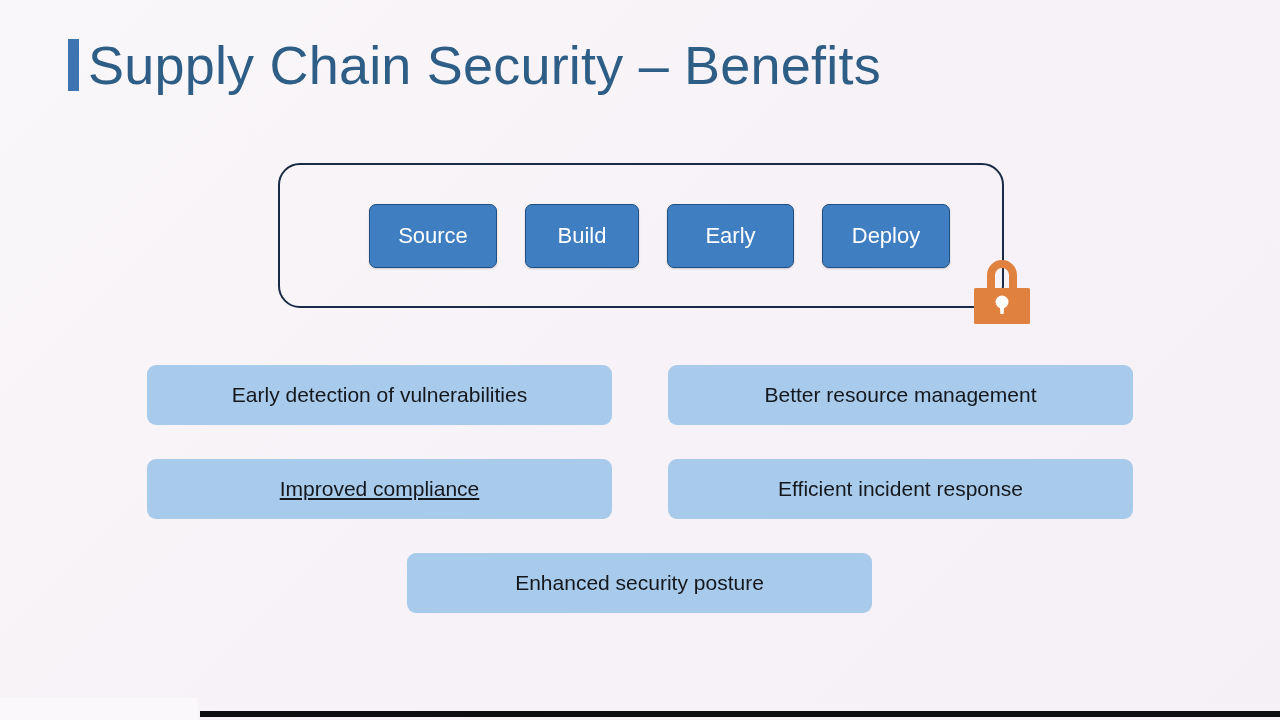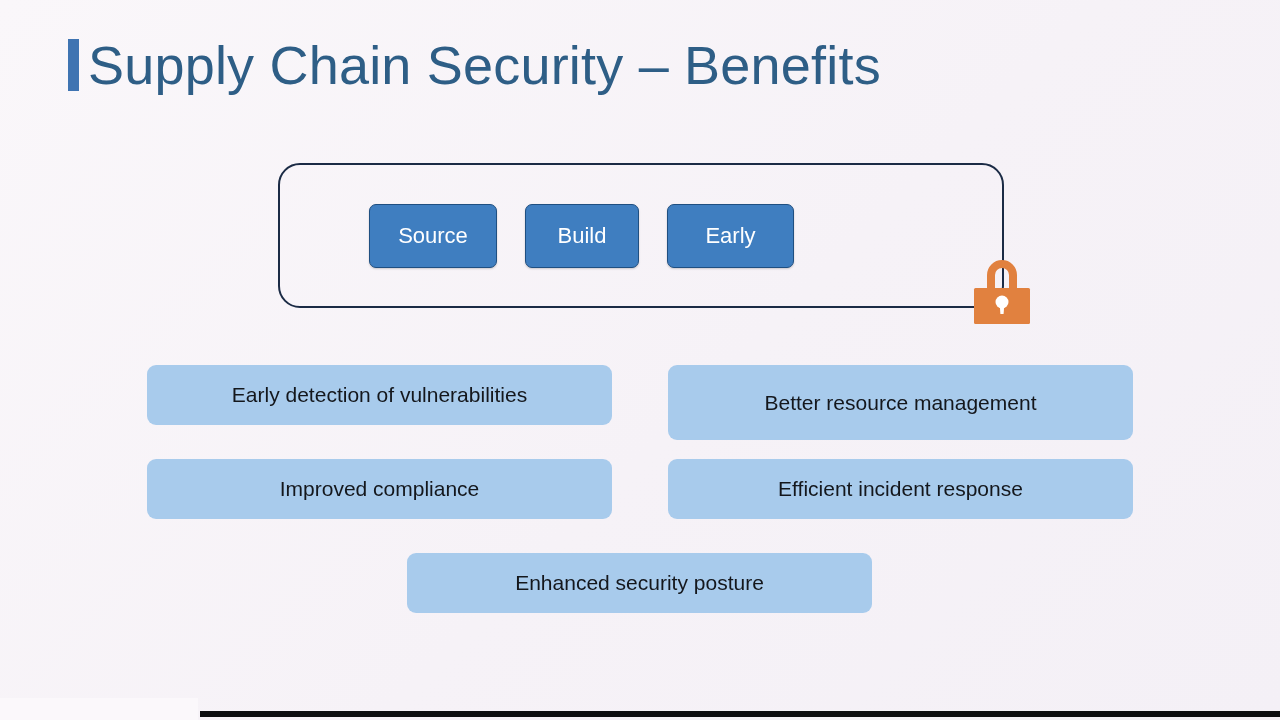--- a/index.html
+++ b/index.html
@@ -110,22 +110,22 @@
     justify-content: center;
     color: #14171c;
     font-size: 21px;
     font-weight: 400;
     text-align: center;
     pointer-events: auto;
     box-sizing: border-box;
     padding: 0 7px;
   }
   .b0 { left: 147px;  top: 365px; width: 465px; height: 60px; }
-  .b1 { left: 668px;  top: 365px; width: 465px; height: 75px; }
-  .b2 { left: 147px;  top: 459px; width: 465px; height: 60px; }
+  .b1 { left: 668px;  top: 365px; width: 465px; height: 60px; }
+  .b2 { left: 147px;  top: 459px; width: 465px; height: 60px; text-decoration: underline; }
   .b3 { left: 668px;  top: 459px; width: 465px; height: 60px; }
   .b4 { left: 407px;  top: 553px; width: 465px; height: 60px; }
 
   
   .bottom-bar {
     position: absolute;
     left: 200px;
     top: 711px;
     width: 1080px;
     height: 6px;
@@ -168,20 +168,23 @@
   <div class="stages">
     <div class="stage s0">
       <span>Source</span>
     </div>
     <div class="stage s1">
       <span>Build</span>
     </div>
     <div class="stage s2">
       <span>Early</span>
     </div>
+    <div class="stage s3">
+      <span>Deploy</span>
+    </div>
   </div>
 
   <div class="lock">
     <svg width="62" height="70" viewBox="0 0 62 70" xmlns="http://www.w3.org/2000/svg">
       <path d="M16 32 L16 19 A15 15 0 0 1 46 19 L46 32 L38 32 L38 19 A7 7 0 0 0 24 19 L24 32 Z" fill="#e1813f"></path>
       <rect x="3" y="32" width="56" height="36" rx="1.5" fill="#e1813f"></rect>
       <circle cx="31" cy="46" r="6.5" fill="#ffffff"></circle>
       <path d="M28.6 46 L33.4 46 L32.6 58 L29.4 58 Z" fill="#ffffff"></path>
     </svg>
   </div>

